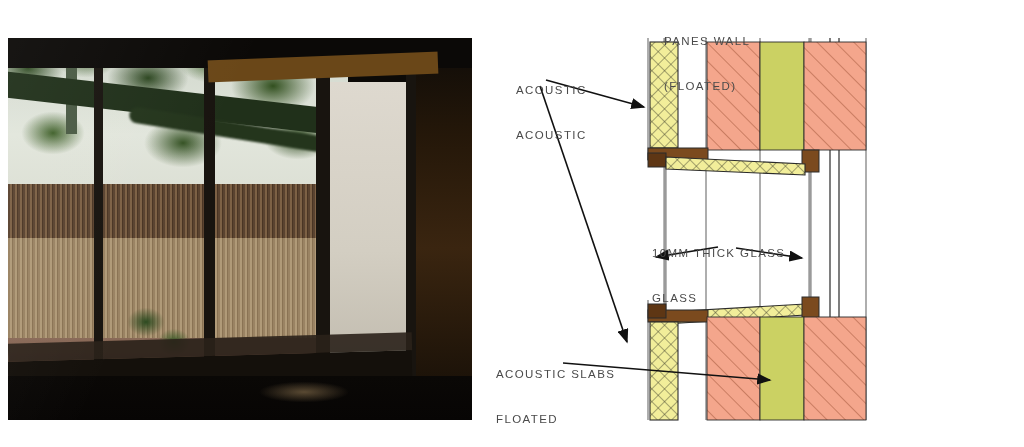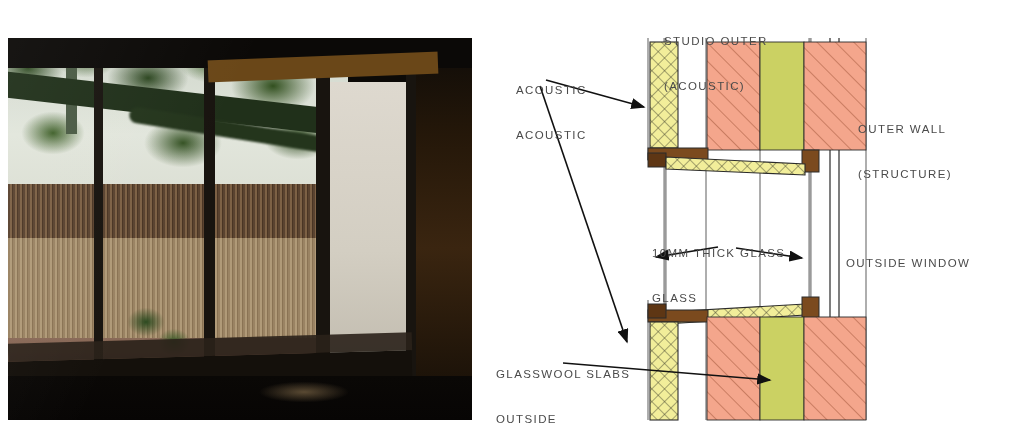--- a/index.html
+++ b/index.html
@@ -279,41 +279,34 @@
 
       <line x1="176" y1="257" x2="238" y2="247" stroke="#111111" stroke-width="1.6" marker-start="url(#arrowtail)"></line>
 
       <line x1="256" y1="248" x2="322" y2="258" stroke="#111111" stroke-width="1.6" marker-end="url(#arrowhead)"></line>
 
       <line x1="83" y1="363" x2="290" y2="380" stroke="#111111" stroke-width="1.6" marker-end="url(#arrowhead)"></line>
     </g>
   </svg>
 
   <div class="lbl" style="left:184px; top:4px;">
-    <div>STUDIO OUTER</div>
-    <div>(ACOUSTIC)</div>
+    <div>PANES WALL</div>
+    <div>(FLOATED)</div>
   </div>
 
   <div class="lbl" style="left:36px; top:53px;">
     <div>ACOUSTIC</div>
     <div>ACOUSTIC</div>
   </div>
 
-  <div class="lbl" style="left:378px; top:92px;">
-    <div>OUTER WALL</div>
-    <div>(STRUCTURE)</div>
-  </div>
 
   <div class="lbl" style="left:172px; top:216px;">
     <div>10MM THICK GLASS</div>
     <div>GLASS</div>
   </div>
 
-  <div class="lbl" style="left:366px; top:226px;">
-    <div>OUTSIDE WINDOW</div>
+
+  <div class="lbl" style="left:16px; top:337px;">
+    <div>ACOUSTIC SLABS</div>
+    <div>FLOATED</div>
   </div>
 
-  <div class="lbl" style="left:16px; top:337px;">
-    <div>GLASSWOOL SLABS</div>
-    <div>OUTSIDE</div>
-  </div>
-
 </div>
 
 </body></html>

